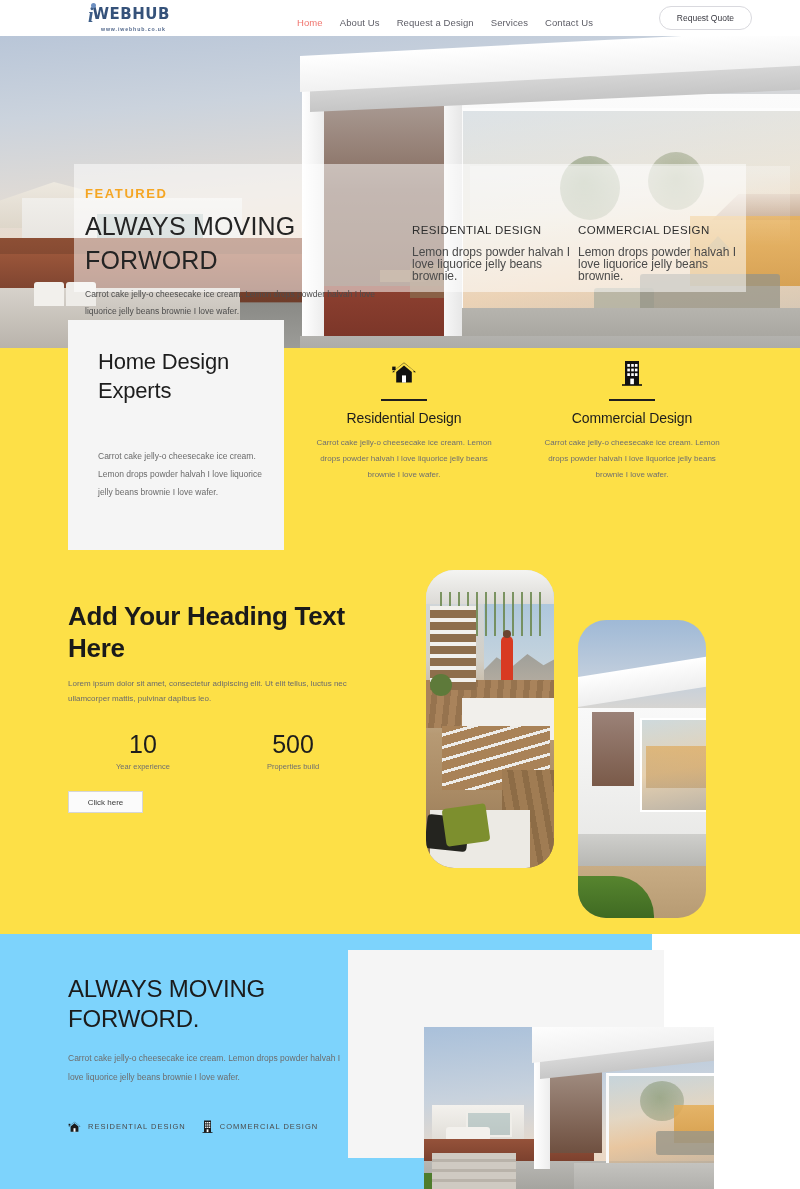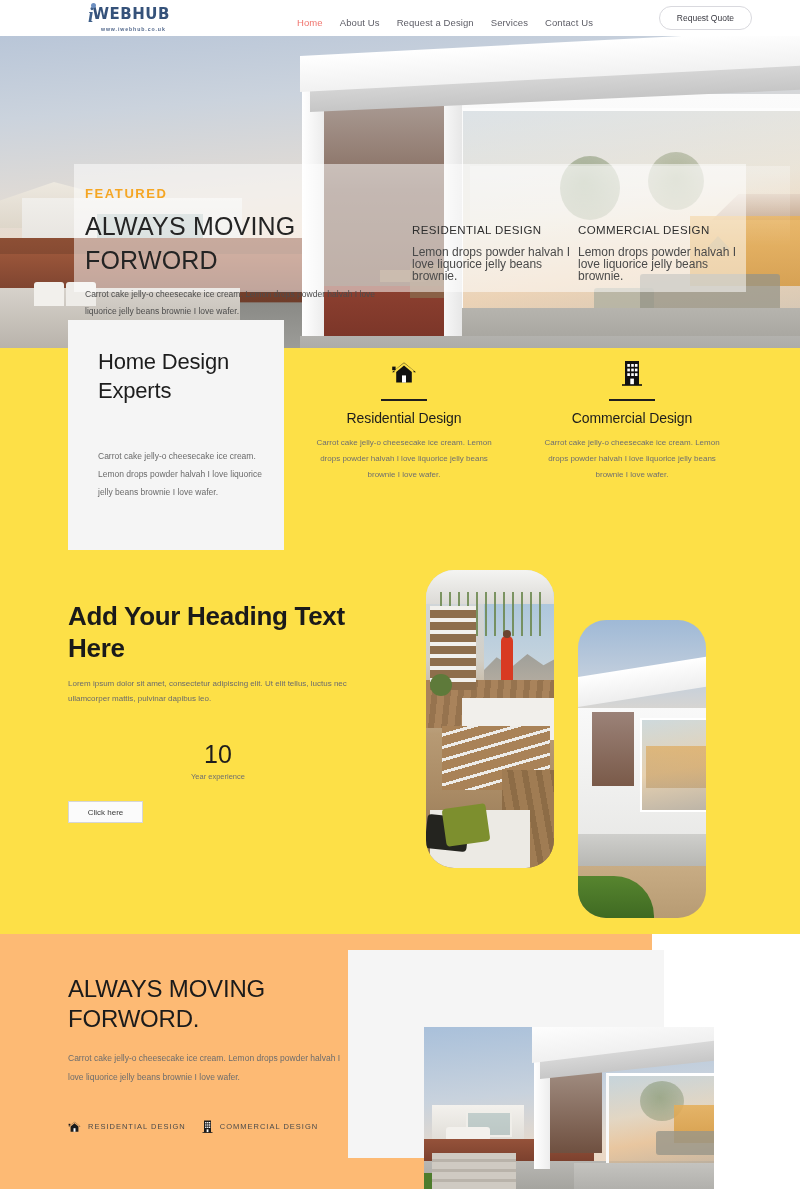--- a/index.html
+++ b/index.html
@@ -160,21 +160,21 @@
   }
 
   
   .stats-section { position: relative; width: 800px; height: 376px; background: #fde047; }
   .stats-left { position: absolute; left: 68px; top: 42px; width: 340px; }
   .stats-left h2 {
     font-size: 26px; line-height: 32px; font-weight: bold; color: #1a1a1a; letter-spacing: -0.3px;
     width: 300px;
   }
   .stats-lede { margin-top: 12px; width: 288px; font-size: 8px; line-height: 15px; color: #6b6b6b; }
-  .stat-row { display: flex; margin-top: 34px; width: 300px; }
+  .stat-row { display: flex; margin-top: 24px; width: 300px; }
   .stat { flex: 1; text-align: center; }
   .stat .num { font-size: 25px; font-weight: 400; color: #1d1d1d; line-height: 28px; }
   .stat .lbl { margin-top: 4px; font-size: 7.5px; color: #6f6f6f; }
   .award-line { margin-top: 24px; font-size: 14px; font-weight: 400; color: #2d2d2d; letter-spacing: -0.1px; }
   .click-btn {
     margin-top: 20px; width: 75px; height: 22px; background: #fbfbfb;
     border: 1px solid #d6d6d6; font-size: 8px; color: #3b3b3b;
     display: flex; align-items: center; justify-content: center; cursor: pointer;
     font-family: "Liberation Sans", sans-serif;
   }
@@ -219,21 +219,21 @@
   .ib-glass-in { position:absolute; left:68px; top:126px; width:60px; height:42px;
     background: linear-gradient(180deg, rgba(223,170,92,.7), rgba(186,150,100,.55)); }
   .ib-concrete { position:absolute; left:0; top:214px; width:100%; height:36px;
     background: linear-gradient(180deg,#cfcfcc,#b4b4b0); }
   .ib-dirt { position:absolute; left:0; top:246px; width:100%; height:52px;
     background: linear-gradient(180deg,#c8ac84,#b79b73); }
   .ib-grass { position:absolute; left:0; top:256px; width:76px; height:42px;
     background: linear-gradient(180deg,#57852f,#3f6a22); border-radius: 0 40px 0 0;}
 
   
-  .last { position: relative; width: 652px; height: 255px; background: #fdba74; }
+  .last { position: relative; width: 652px; height: 255px; background: #7dd3fc; }
   .last-gray { position: absolute; left: 348px; top: 16px; width: 316px; height: 208px; background: #f5f5f5; }
   .last-left { position: absolute; left: 68px; top: 40px; width: 300px; }
   .last-left h2 { font-size: 24px; line-height: 30px; font-weight: 400; color: #1b1b1b; letter-spacing: -0.2px; }
   .last-left p { margin-top: 15px; width: 282px; font-size: 8.5px; line-height: 19px; color: #6d6d6d; }
   .tag-row { display: flex; align-items: center; gap: 16px; margin-top: 33px; }
   .tag { display: flex; align-items: center; gap: 7px; }
   .tag span.t { font-size: 7.5px; letter-spacing: 1px; color: #4a4a4a; }
 
   .last-photo { position: absolute; left: 424px; top: 1027px; width: 290px; height: 162px; overflow: hidden; }
   .lp-sky { position:absolute; inset:0; background: linear-gradient(175deg,#a9c0da 0%, #c8d2dd 40%, #e8dacb 70%, #f2d2b4 100%); }
@@ -383,20 +383,24 @@
 
   <section class="stats-section">
     <div class="stats-left">
       <h2>Add Your Heading Text Here</h2>
       <p class="stats-lede">Lorem ipsum dolor sit amet, consectetur adipiscing elit. Ut elit tellus, luctus nec ullamcorper mattis, pulvinar dapibus leo.</p>
 
       <div class="stat-row">
         <div class="stat">
           <div class="num">10</div>
           <div class="lbl">Year experience</div>
+        </div>
+        <div class="stat">
+          <div class="num">500</div>
+          <div class="lbl">Properties build</div>
         </div>
       </div>
 
       <button class="click-btn">Click here</button>
     </div>
   </section>
 
   <div class="img-card img-a">
     <div class="ia-bg"></div>
     <div class="ia-sky"></div>

